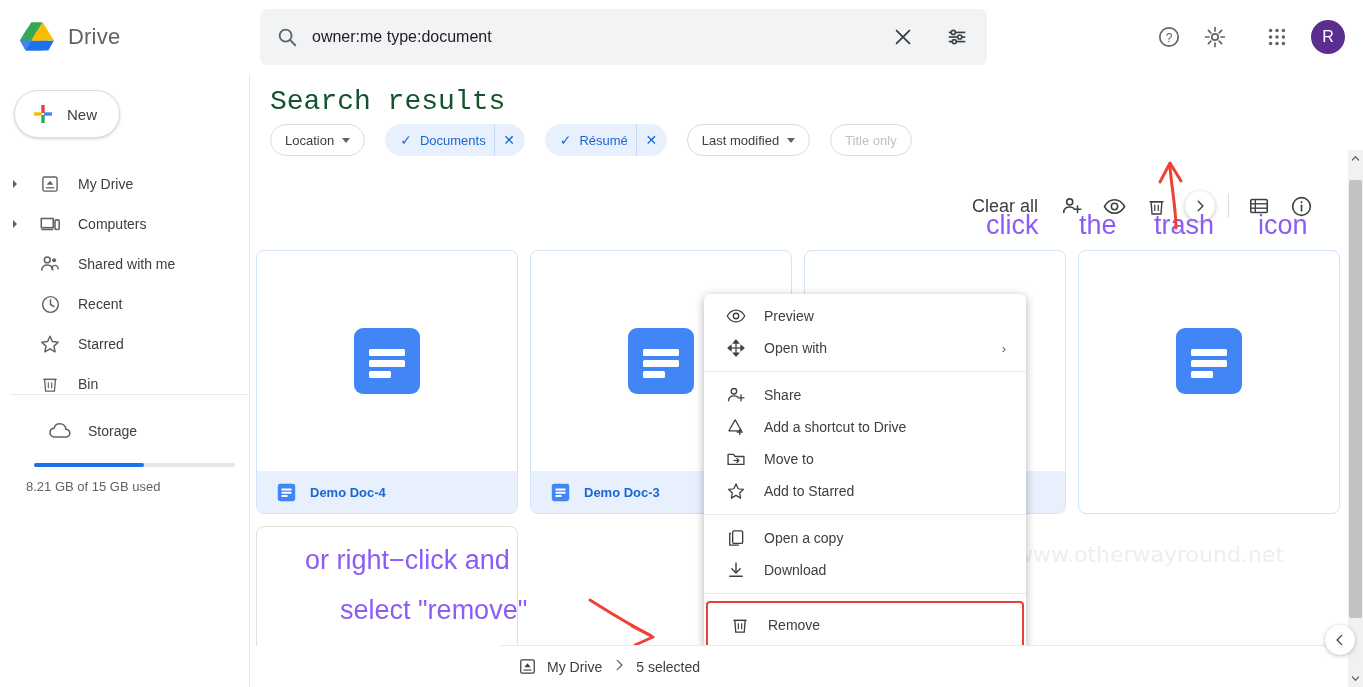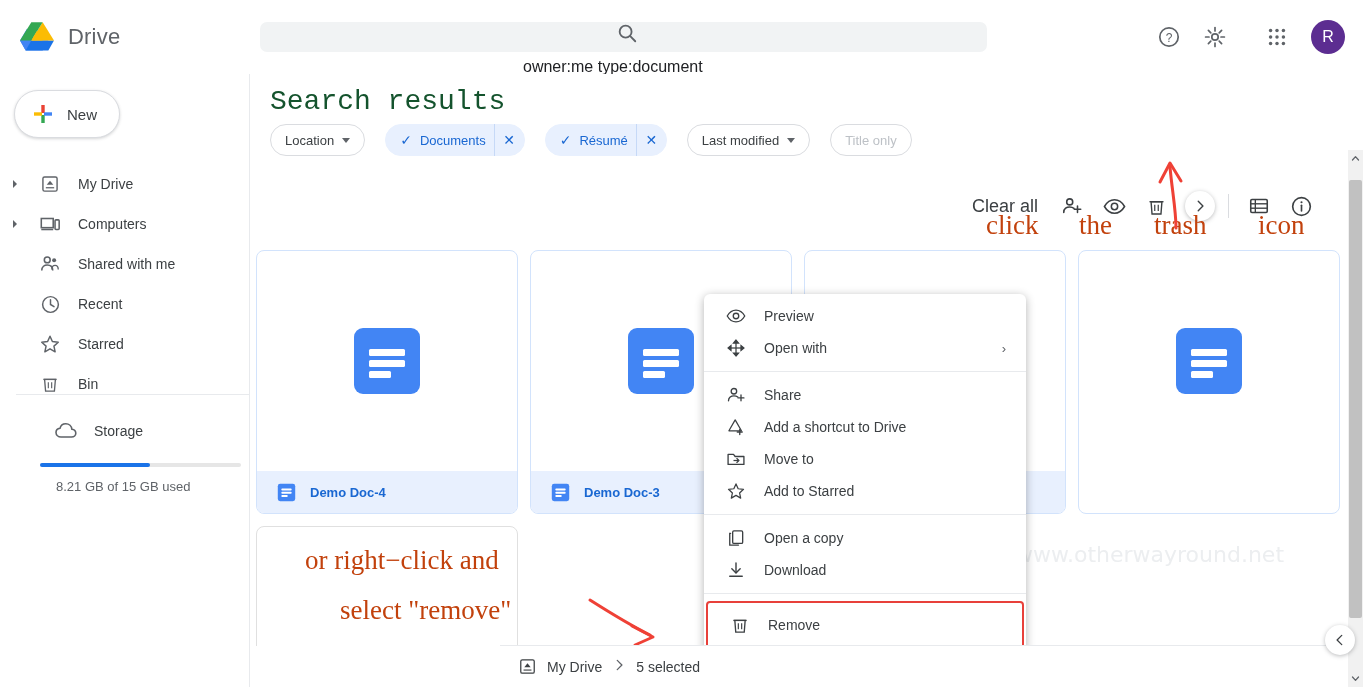--- a/index.html
+++ b/index.html
@@ -15,22 +15,22 @@
   .topbar {
     position:absolute; left:0; top:0; width:1363px; height:74px;
     display:flex; align-items:center; background:#fff;
   }
   .brand { display:flex; align-items:center; width:250px; padding-left:20px; gap:14px; }
   .brand-title { font-size:22px; color:#5f6368; letter-spacing:0.2px; }
   .drive-logo { width:34px; height:30px; flex:none; }
 
   .searchwrap { flex:none; width:727px; margin-left:10px; }
   .searchbar {
-    height:30px; background:#f1f3f4; border-radius:7px;
-    display:flex; align-items:center; padding:0 10px 0 16px; gap:14px;flex-direction:column;
+    height:56px; background:#f1f3f4; border-radius:7px;
+    display:flex; align-items:center; padding:0 10px 0 16px; gap:14px;
   }
   .searchbar .s-icon { flex:none; width:22px; height:22px; }
   .search-input {
     flex:1; border:none; outline:none; background:transparent;
     font-family:"Liberation Sans", sans-serif; font-size:16px; color:#202124;
   }
   .ic-btn {
     width:40px; height:40px; border-radius:50%; border:none; background:transparent;
     display:flex; align-items:center; justify-content:center; cursor:pointer; flex:none;
   }
@@ -56,24 +56,24 @@
   .new-btn span { font-size:15px; color:#3c4043; }
   .nav { margin-top:26px; }
   .nav-item {
     height:40px; display:flex; align-items:center; gap:16px;
     padding-left:8px; border-radius:0 20px 20px 0; cursor:pointer; color:#3c4043;
   }
   .nav-arrow { width:14px; display:flex; justify-content:center; flex:none; }
   .nav-ic { width:24px; height:24px; flex:none; display:flex; align-items:center; justify-content:center; }
   .nav-label { font-size:14px; }
 
-  .storage { position:absolute; left:16px; top:320px; width:249px; border-top:1px solid #e8eaed; padding-top:16px; }
+  .storage { position:absolute; left:10px; top:320px; width:249px; border-top:1px solid #e8eaed; padding-top:16px; }
   .bar-track { margin:12px 24px 0 24px; height:4px; background:#e6e6e6; border-radius:2px; }
   .bar-fill { height:4px; background:#1a73e8; border-radius:2px; }
-  .storage-text { margin:12px 0 0 40px; font-size:13px; color:#5f6368; }
+  .storage-text { margin:12px 0 0 16px; font-size:13px; color:#5f6368; }
   .buy-btn {
     margin:18px 0 0 24px; padding:9px 22px; border:1px solid #dadce0;
     border-radius:4px; background:#fff; color:#1a73e8; font-size:14px;
     font-family:"Liberation Sans", sans-serif; cursor:pointer;
   }
 
   
   .main { position:absolute; left:250px; top:74px; width:1113px; height:613px; background:#fff; }
   .results-title { position:absolute; left:20px; top:12px; font-size:28px; color:#14532d;font-family:Liberation Mono, monospace; }
 
@@ -150,21 +150,21 @@
   .vs-arrow { height:17px; display:flex; align-items:center; justify-content:center; color:#5f6368; font-size:9px; }
   .vs-thumb { position:absolute; top:30px; left:1px; width:13px; height:438px; background:#c1c1c1; border-radius:2px; }
   .collapse-btn {
     position:absolute; right:8px; bottom:32px; width:30px; height:30px; border-radius:50%;
     background:#fff; box-shadow:0 1px 4px rgba(60,64,67,.35);
     display:flex; align-items:center; justify-content:center; cursor:pointer; z-index:31;
   }
 
   
   .annot {
-    position:absolute; color:#c2410c; font-family:Liberation Serif, serif;
+    position:absolute; color:#8b5cf6; font-family:Liberation Sans, sans-serif;
     font-size:27px; z-index:15; pointer-events:none; white-space:nowrap;
   }
   .watermark {
     position:absolute; left:1015px; top:542px; font-size:22px; color:#eceef0;
     font-family:"DejaVu Sans", sans-serif; z-index:14; pointer-events:none;
   }
   .annot-svg { position:absolute; left:0; top:0; width:1363px; height:687px; z-index:16; pointer-events:none; }
 </style>
 </head>
 <body>

